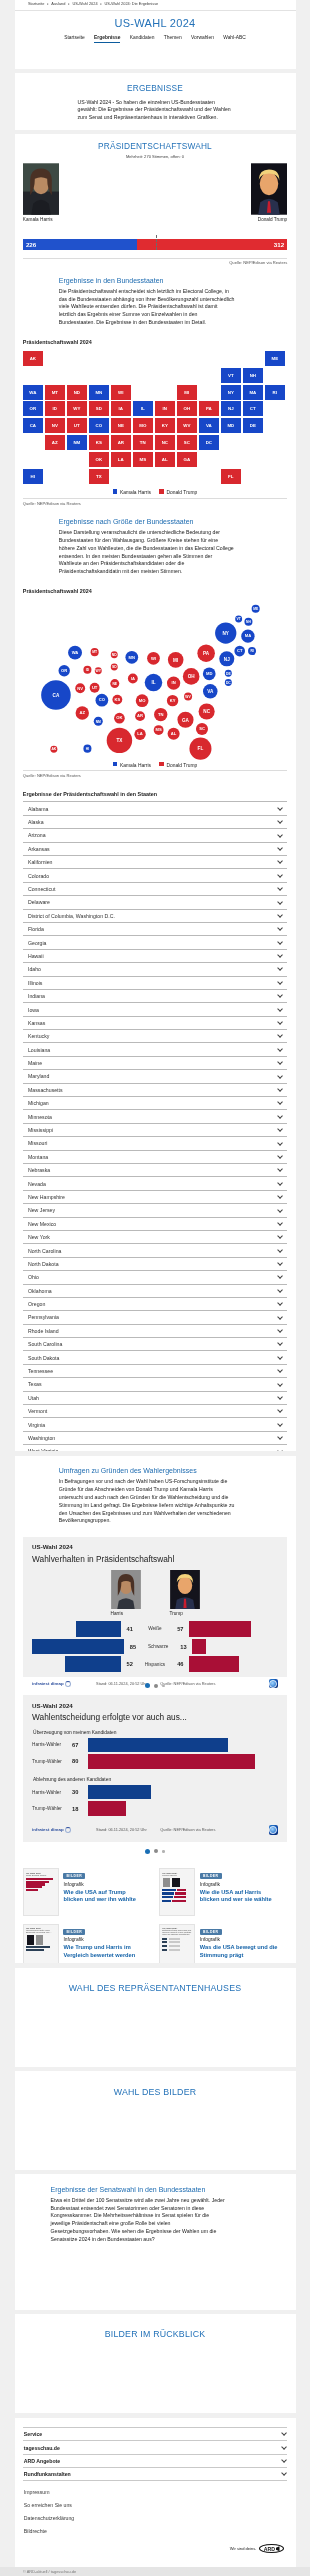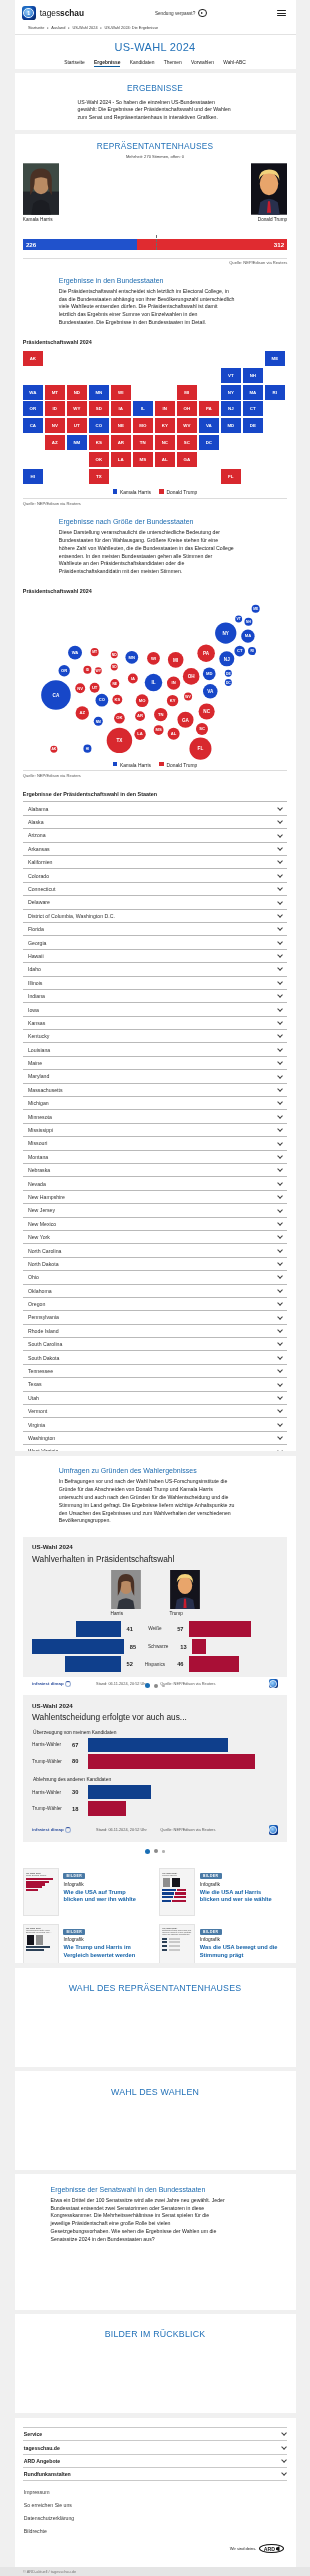--- a/index.html
+++ b/index.html
@@ -111,37 +111,20 @@
   .ard-claim .claim{font-size:4.1px;color:#222;}
   .ard-oval{border:1px solid #111;border-radius:50%;padding:0.5px 3.6px;font-size:5.2px;font-weight:700;color:#111;display:flex;align-items:center;gap:1px;}
   .ard-one{width:3.6px;height:5.2px;background:#111;clip-path:polygon(0 30%,100% 0,100% 100%,0 70%);}
   .bottom-strip{height:9.8px;background:#e5e5e5;display:flex;align-items:center;}
   .bottom-strip span{font-size:3.9px;color:#777;margin-left:23px;}
 </style>
 </head>
 <body>
 
 <div class="card card-header">
-  <div class="topbar">
-    <div class="logo-box">
-        <div class="logo-globe">1</div>
-      </div>
-    <div class="brand"><span>tages</span><b>schau</b></div>
-    <div class="sendung">
-      <span>Sendung verpasst?</span>
-      <span class="play-circle">
-          <span class="play-tri"></span>
-        </span>
-    </div>
-    <div class="burger">
-        <span></span>
-        <span></span>
-        <span></span>
-      </div>
-  </div>
   <div class="breadcrumb" id="breadcrumb">
       <span>Startseite</span>
       <span class="crumb-sep">▸</span>
       <span>Ausland</span>
       <span class="crumb-sep">▸</span>
       <span>US-Wahl 2024</span>
       <span class="crumb-sep">▸</span>
       <span>US-Wahl 2024: Die Ergebnisse</span>
     </div>
   <div class="header-rule"></div>
@@ -155,21 +138,21 @@
       <span class="hub-tab">Wahl-ABC</span>
     </div>
 </div>
 
 <div class="card card-erg">
   <div class="center-h">ERGEBNISSE</div>
   <div class="body-p">US-Wahl 2024 - So haben die einzelnen US-Bundesstaaten gewählt: Die Ergebnisse der Präsidentschaftswahl und der Wahlen zum Senat und Repräsentantenhaus in interaktiven Grafiken.</div>
 </div>
 
 <div class="card card-main">
-  <div class="center-h">REPRÄSENTANTENHAUSES</div>
+  <div class="center-h">PRÄSIDENTSCHAFTSWAHL</div>
   <div class="pres-note">Mehrheit: 270 Stimmen, offen: 0</div>
 
   <div class="pres-media">
     <div class="photo" style="left:0;">
       <svg width="36" height="52" viewBox="0 0 70 100">
           <rect width="70" height="100" fill="#3d4a44"></rect>
           <rect y="55" width="70" height="45" fill="#23262b"></rect>
           <ellipse cx="35" cy="38" rx="17" ry="22" fill="#b98a63"></ellipse>
           <path d="M14 40 Q12 10 35 10 Q58 10 56 40 L56 62 Q47 50 47 30 Q35 24 23 30 Q23 50 14 62 Z" fill="#4a3125"></path>
           <path d="M20 78 Q35 64 50 78 L54 100 L16 100 Z" fill="#1b1d22"></path>
@@ -886,21 +869,21 @@
         <div class="teaser-txt"><span class="badge">BILDER</span><div class="teaser-cat">Infografik</div><div class="teaser-title">Was die USA bewegt und die Stimmung prägt</div></div>
       </div>
     </div>
 </div>
 
 <div class="card card-house">
   <div class="center-h" style="font-size:8.8px;">WAHL DES REPRÄSENTANTENHAUSES</div>
 </div>
 
 <div class="card card-senate">
-  <div class="center-h" style="font-size:8.8px;">WAHL DES WAHLEN</div>
+  <div class="center-h" style="font-size:8.8px;">WAHL DES BILDER</div>
 </div>
 
 <div class="card card-senres">
   <div class="blue-h3 indent">Ergebnisse der Senatswahl in den Bundesstaaten</div>
   <div class="body-p indent" style="margin-top:4.1px;">Etwa ein Drittel der 100 Senatssitze wird alle zwei Jahre neu gewählt. Jeder Bundesstaat entsendet zwei Senatorinnen oder Senatoren in diese Kongresskammer. Die Mehrheitsverhältnisse im Senat spielen für die jeweilige Präsidentschaft eine große Rolle bei vielen Gesetzgebungsvorhaben. Wie sehen die Ergebnisse der Wahlen um die Senatssitze 2024 in den Bundesstaaten aus?</div>
 </div>
 
 <div class="card card-retro">
   <div class="center-h" style="font-size:8.8px;">BILDER IM RÜCKBLICK</div>
 </div>

